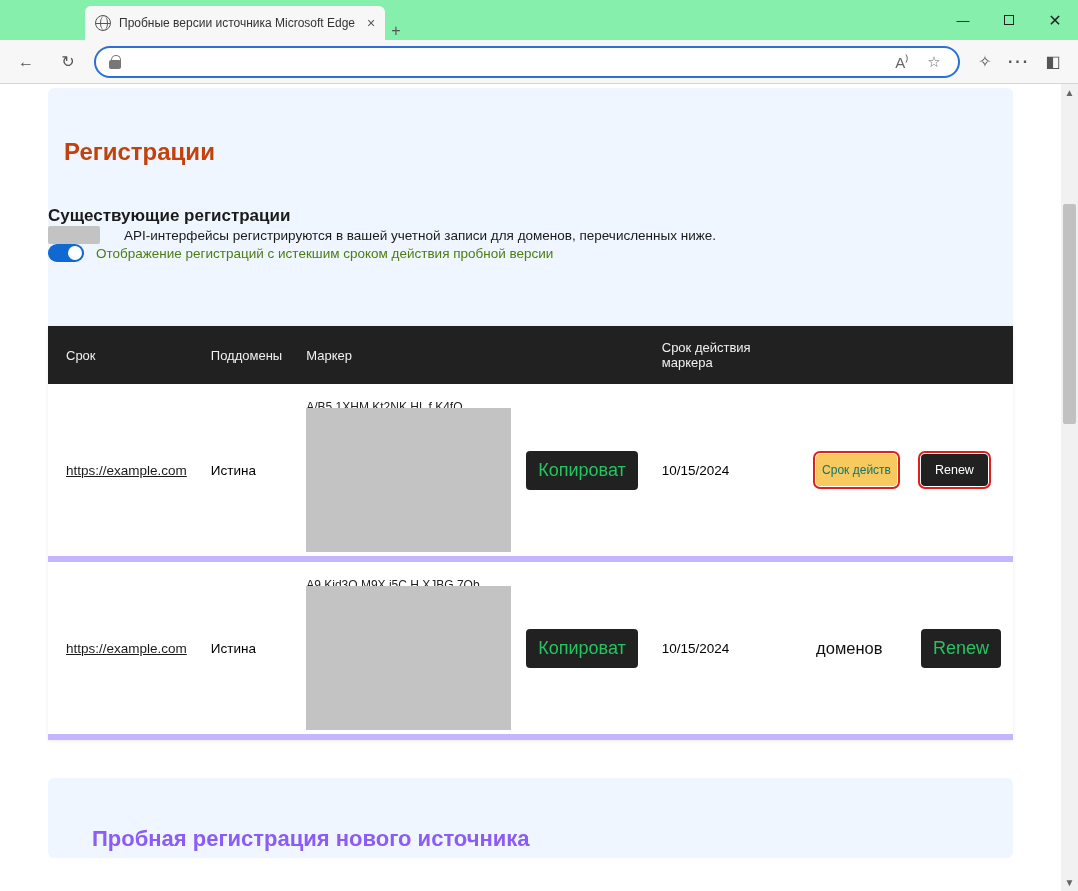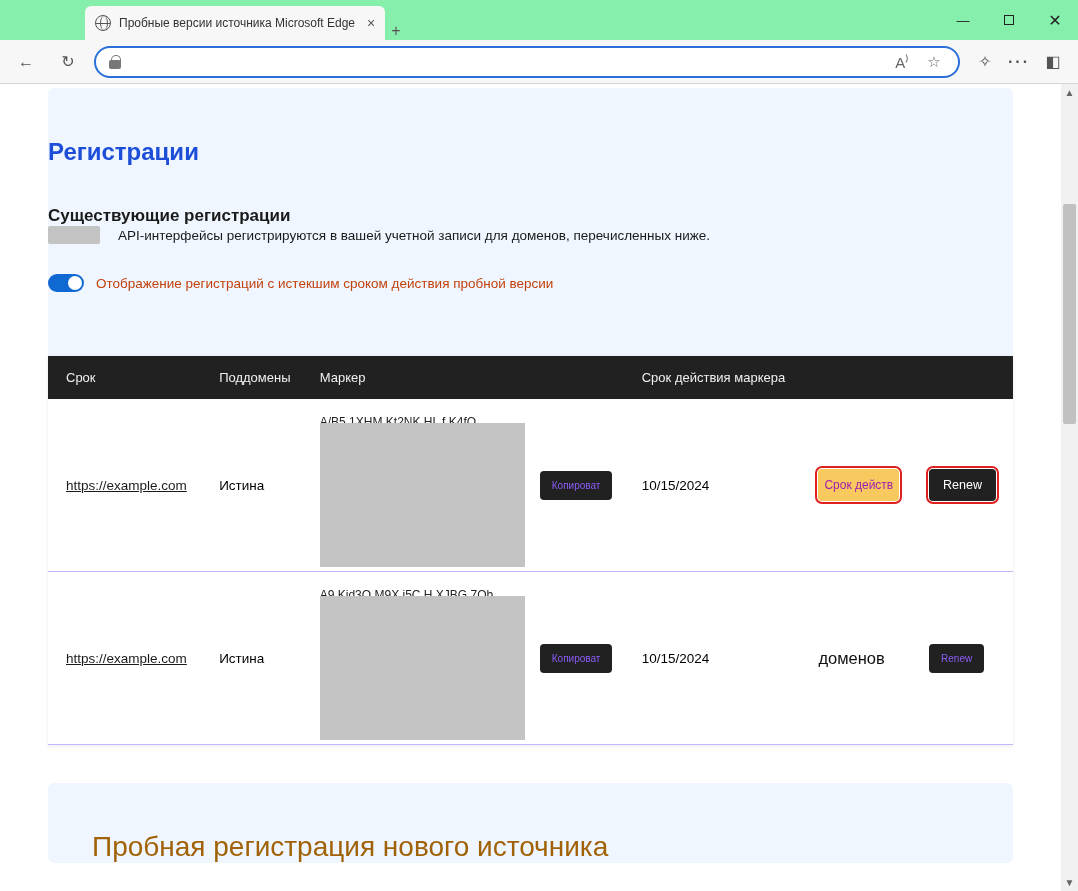--- a/index.html
+++ b/index.html
@@ -122,71 +122,71 @@
     padding: 4px 48px 0 48px;
   }
   .card-blue {
     background: #eff6ff;
     border-radius: 6px;
     padding: 50px 0 0 0;
     margin: 0;
   }
   .inner-pad { padding: 0 0 38px 0; }
   .h1 {
-    font-size: 24px; font-weight: 600; color:#1d4ed8; margin: 0 0 40px 0; padding-left: 0;
+    font-size: 24px; font-weight: 600; color:#c2410c; margin: 0 0 40px 0; padding-left: 16px;
   }
   .h3 {
     font-size: 17px; color:#1a1a1a; 
   }
-  .desc-row { display:flex; align-items:center; gap: 18px; margin-bottom: 30px; }
+  .desc-row { display:flex; align-items:center; gap: 24px; }
   .gray-chip { width:52px; height:18px; background:#c3c3c3; border-radius:2px; }
   .desc { font-size: 13.5px; color:#1a1a1a; }
   .toggle-row { display:flex; align-items:center; gap:12px; margin-bottom: 26px; }
   .toggle {
     width: 36px; height: 18px; background:#1069d3; border-radius: 10px; position:relative;
   }
   .toggle::after { content:""; position:absolute; right:2px; top:2px; width:14px; height:14px; background:#fff; border-radius:50%; }
-  .toggle-label { font-size: 13.5px; color:#c2410c; }
+  .toggle-label { font-size: 13.5px; color:#4d7c0f; }
 
   table.reg {
     width: 100%;
     border-collapse: collapse;
     background: #fff;
     box-shadow: 0 1px 4px rgba(0,0,0,0.08);
   }
   table.reg thead th {
     background: #212121;
     color: #f0f0f0;
     font-weight: 400;
     font-size: 13px;
     text-align: left;
     padding: 14px 12px;
   }
   table.reg thead th:first-child { padding-left: 18px; }
   table.reg tbody td {
     padding: 14px 12px;
     font-size: 13.5px;
     vertical-align: middle;
-    border-bottom: 1px solid #c4b5fd;
+    border-bottom: 6px solid #c4b5fd;
   }
   table.reg tbody td:first-child { padding-left: 18px; text-decoration: underline; }
   .token-cell { position: relative; width: 220px; }
   .token-txt { font-size: 12px; color: #222; line-height: 1.5; word-break: break-all; position:relative; }
   .token-mask {
     position: absolute;
     top: 10px; left: 0;
     width: 205px; height: 144px;
     background: #c3c3c3;
   }
   .btn-dark {
-    background: #212121; color:#8b5cf6; border:none; border-radius:4px;
-    padding: 9px 12px; font-size: 10px; cursor:pointer;
+    background: #212121; color:#22c55e; border:none; border-radius:4px;
+    padding: 9px 12px; font-size: 18px; cursor:pointer;
   }
   .status-yellow {
-    background: #f8c95e; color:#a21caf; border:none; border-radius:4px;
+    background: #f8c95e; color:#0f766e; border:none; border-radius:4px;
     padding: 9px 6px; font-size: 12px; cursor:pointer;
     outline: 2px solid #e01f1f;
     outline-offset: 1px;
     white-space: nowrap;
   }
   .btn-renew-hl {
     background:#212121; color:#fff; border:none; border-radius:4px;
     padding:9px 14px; font-size:12.5px; cursor:pointer;
     outline: 2px solid #e01f1f;
     outline-offset: 1px;
@@ -195,21 +195,21 @@
   .domain-cell { color:#1a1a1a; }
 
   .card-blue2 {
     background: #eff6ff;
     border-radius: 6px;
     margin-top: 38px;
     padding: 48px 44px 0 44px;
     height: 80px;
   }
   .h2 {
-    font-size: 28px; font-weight: 400; color:#a16207;
+    font-size: 22px; font-weight: 700; color:#8b5cf6;
   }
 </style>
 </head>
 <body>
 
 <div class="browser-chrome">
   <div class="tab">
     <span class="tab-globe"></span>
     <span>Пробные версии источника Microsoft Edge</span>
     <span class="tab-close">×</span>

